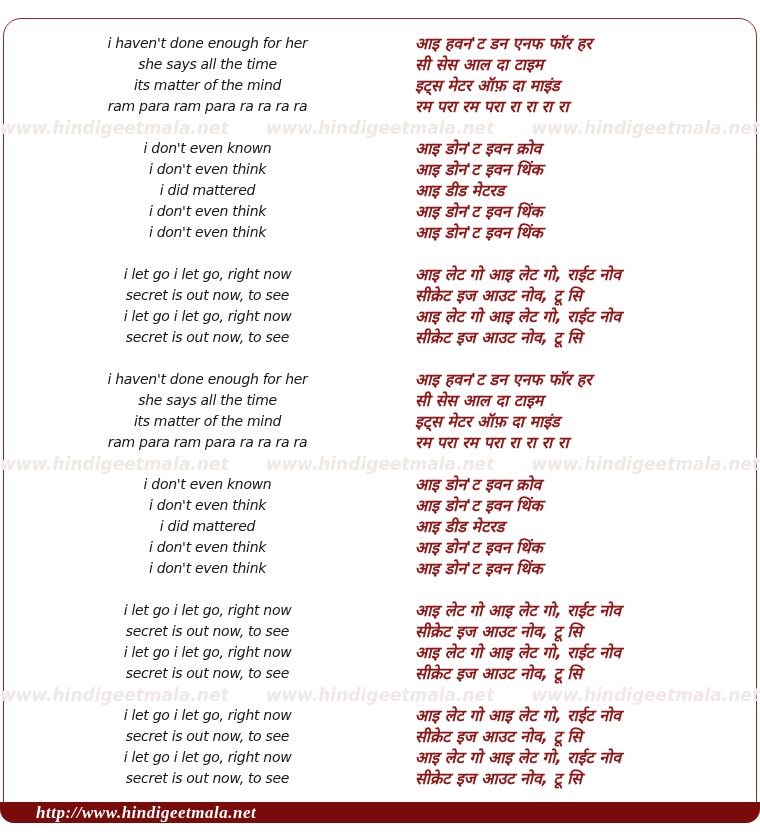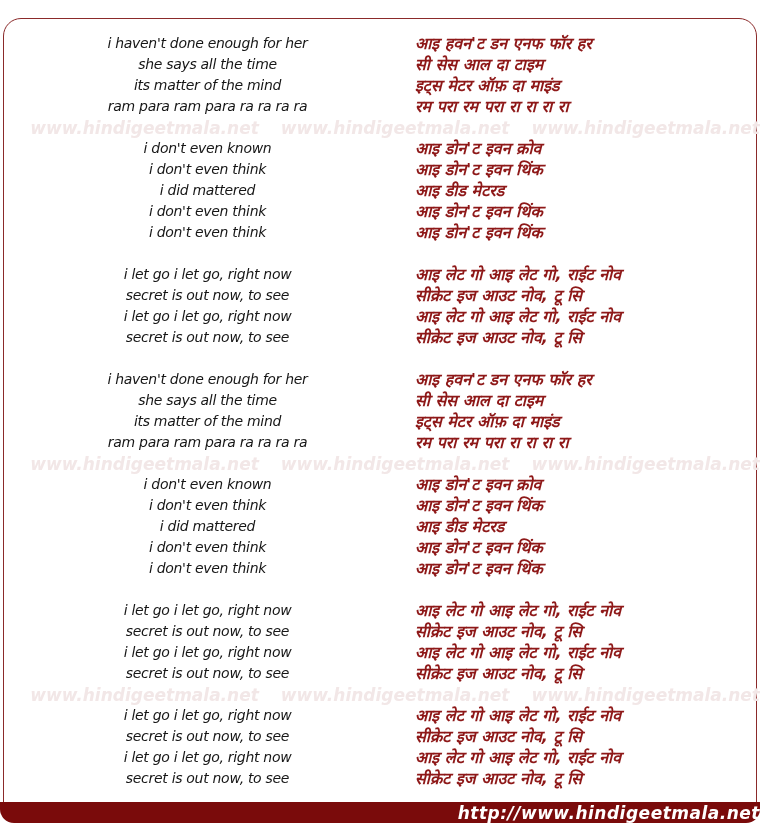--- a/index.html
+++ b/index.html
@@ -52,45 +52,45 @@
     width: 345px;
     text-align: left;
     font-style: italic;
     font-weight: bold;
     font-size: 16px;
     color: var(--hindi-color, #8e1818);
   }
   .gap-row {
     height: 21px;
     display: flex;
-    justify-content: flex-end;
+    justify-content: space-between;
     align-items: center;
     gap: 22px;
     overflow: hidden;
-    padding-left: 33px;
   }
   .wm {
     color: var(--watermark-color, #f2e7e7);
     font-weight: bold;
     font-style: italic;
     font-size: 17px;
     white-space: nowrap;
   }
   .footer-band {
     position: absolute;
     left: 0;
     right: 0;
     top: 802px;
     height: 21px;
     background: var(--footer-bg, #7a0b0b);
     border-radius: 0 0 14px 14px;
     z-index: 2;
     display: flex;
     align-items: center;
-    justify-content: flex-end;
+    justify-content: flex-start;
+    font-family: Liberation Serif, serif;
   }
   .footer-band span {
     color: var(--footer-text-color, #ffffff);
     font-weight: bold;
     font-style: italic;
     font-size: 17px;
     letter-spacing: 0.5px;
     margin-left: 36px;
   }
 </style>

